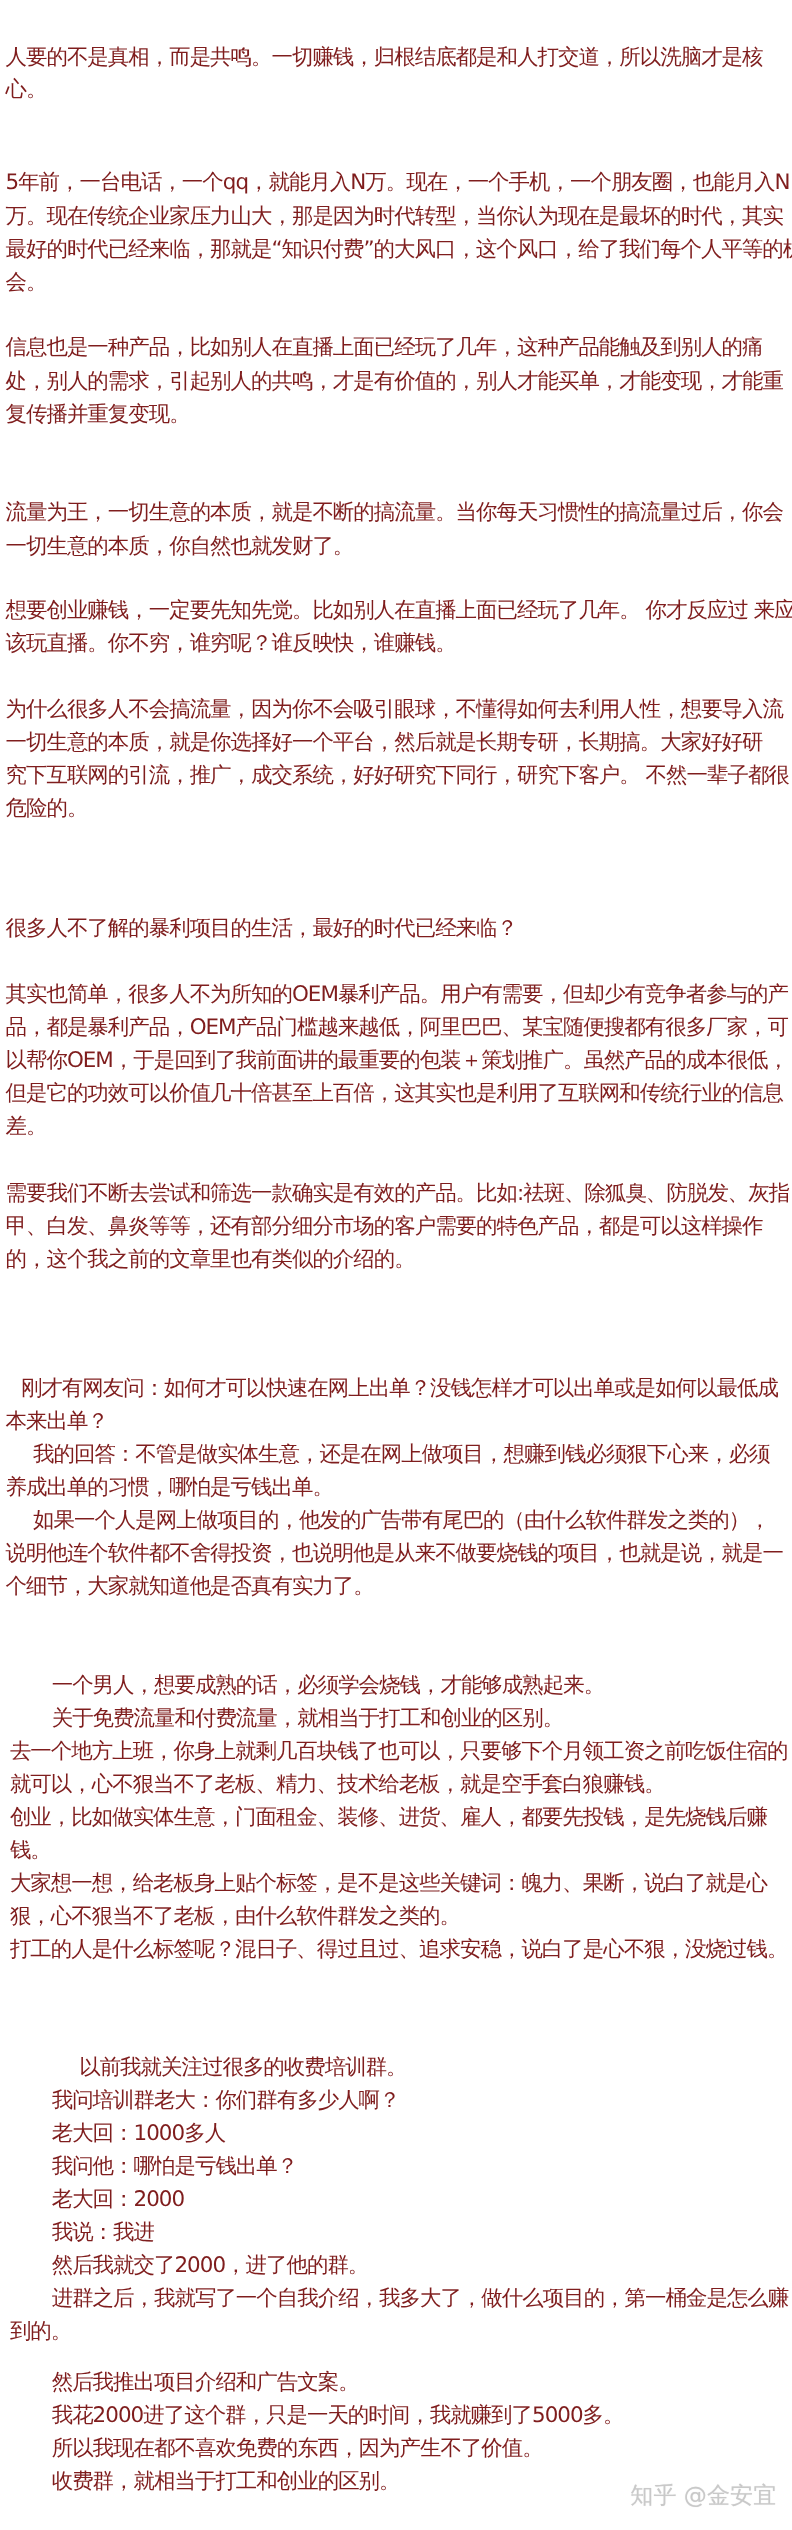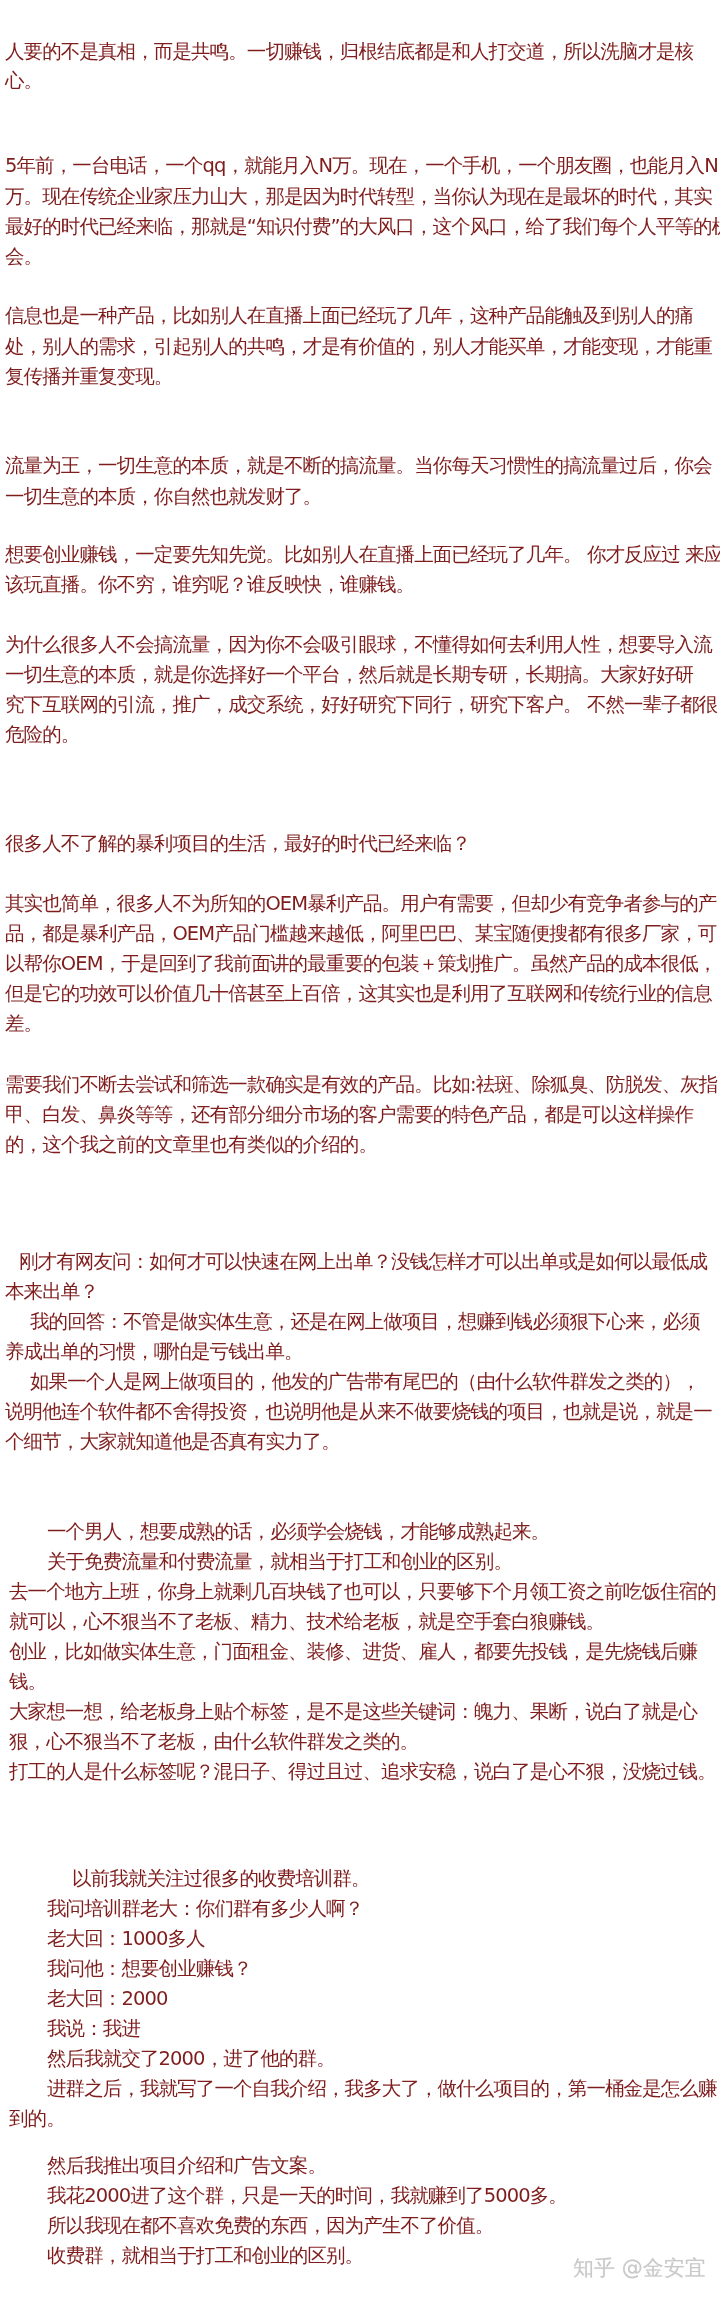--- a/index.html
+++ b/index.html
@@ -123,21 +123,21 @@
     <div class="line" style="top:1668px; left:9px">钱。</div>
     <div class="line" style="top:1698px; left:9px">大家想一想，给老板身上贴个标签，是不是这些关键词：魄力、果断，说白了就是心</div>
     <div class="line" style="top:1728px; left:9px">狠，心不狠当不了老板，由什么软件群发之类的。</div>
     <div class="line" style="top:1758px; left:9px">打工的人是什么标签呢？混日子、得过且过、追求安稳，说白了是心不狠，没烧过钱。</div>
   </div>
 
   <div>
     <div class="line indent2" style="top:1865px">以前我就关注过很多的收费培训群。</div>
     <div class="line indent4" style="top:1895px">我问培训群老大：你们群有多少人啊？</div>
     <div class="line indent4" style="top:1925px">老大回：1000多人</div>
-    <div class="line indent4" style="top:1955px">我问他：想要创业赚钱？</div>
+    <div class="line indent4" style="top:1955px">我问他：哪怕是亏钱出单？</div>
     <div class="line indent4" style="top:1985px">老大回：2000</div>
     <div class="line indent4" style="top:2015px">我说：我进</div>
     <div class="line indent4" style="top:2045px">然后我就交了2000，进了他的群。</div>
     <div class="line indent4" style="top:2075px">进群之后，我就写了一个自我介绍，我多大了，做什么项目的，第一桶金是怎么赚</div>
     <div class="line" style="top:2105px; left:9px">到的。</div>
     <div class="line indent4" style="top:2152px">然后我推出项目介绍和广告文案。</div>
     <div class="line indent4" style="top:2182px">我花2000进了这个群，只是一天的时间，我就赚到了5000多。</div>
     <div class="line indent4" style="top:2212px">所以我现在都不喜欢免费的东西，因为产生不了价值。</div>
     <div class="line indent4" style="top:2242px">收费群，就相当于打工和创业的区别。</div>
   </div>

